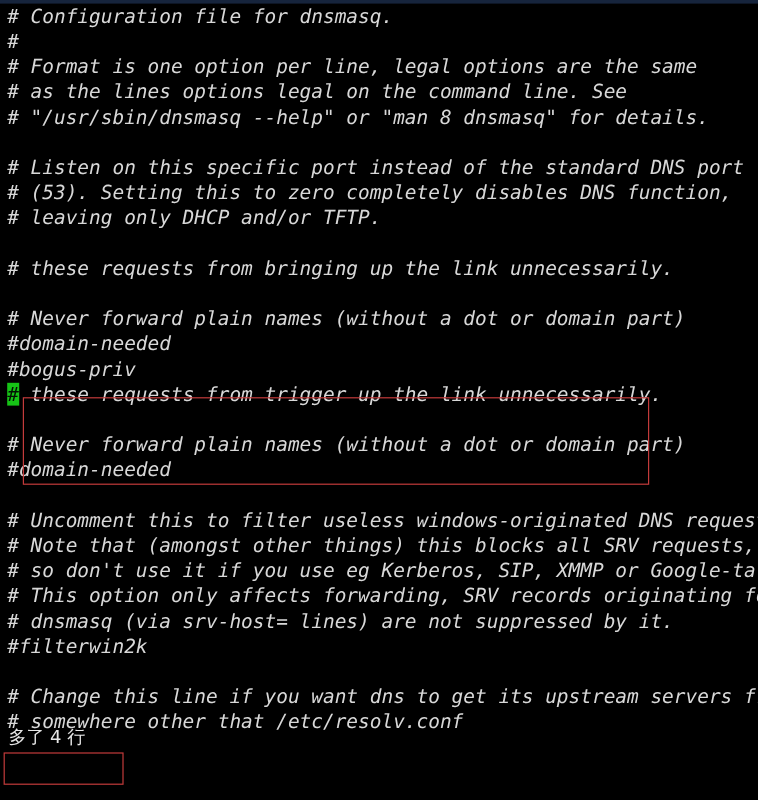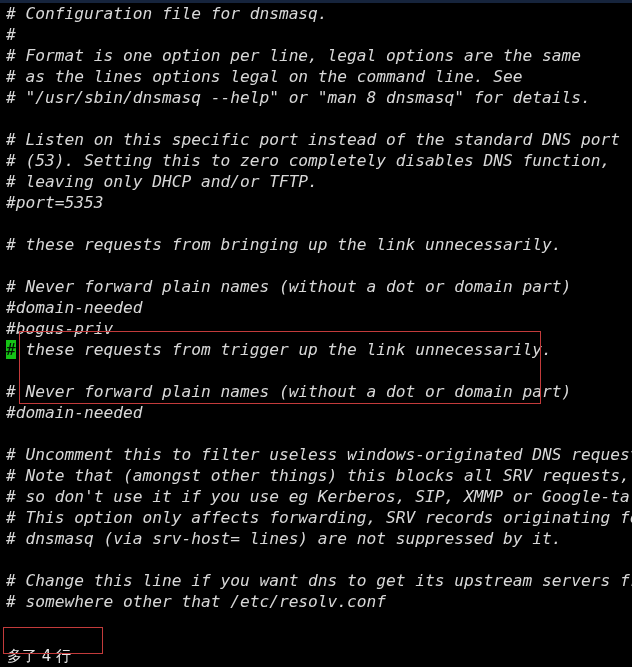--- a/index.html
+++ b/index.html
@@ -82,21 +82,21 @@
     position: absolute;
     left: 0;
     bottom: 0;
     width: 632px;
     height: 29px;
     background: #000000;
   }
   .status-text {
     position: absolute;
     left: 7px;
-    top: 646px;
+    top: 604px;
     font-size: 15px;
     line-height: 21px;
     color: #e6e6e6;
     white-space: pre;
     font-family: "DejaVu Sans", "Liberation Sans", sans-serif;
   }
 </style>
 </head>
 <body>
 
@@ -107,37 +107,37 @@
   <div class="buffer" id="buffer">
       <div class="line"><span># Configuration file for dnsmasq.</span></div>
       <div class="line"><span>#</span></div>
       <div class="line"><span># Format is one option per line, legal options are the same</span></div>
       <div class="line"><span># as the lines options legal on the command line. See</span></div>
       <div class="line"><span># "/usr/sbin/dnsmasq --help" or "man 8 dnsmasq" for details.</span></div>
       <div class="line"><span></span></div>
       <div class="line"><span># Listen on this specific port instead of the standard DNS port</span></div>
       <div class="line"><span># (53). Setting this to zero completely disables DNS function,</span></div>
       <div class="line"><span># leaving only DHCP and/or TFTP.</span></div>
-      <div class="line"><span>#port=5353</span></div>
       <div class="line"><span></span></div>
       <div class="line"><span># these requests from bringing up the link unnecessarily.</span></div>
       <div class="line"><span></span></div>
       <div class="line"><span># Never forward plain names (without a dot or domain part)</span></div>
       <div class="line"><span>#domain-needed</span></div>
       <div class="line"><span>#bogus-priv</span></div>
       <div class="line"><span class="cursor-cell">#</span><span> these requests from trigger up the link unnecessarily.</span></div>
       <div class="line"><span></span></div>
       <div class="line"><span># Never forward plain names (without a dot or domain part)</span></div>
       <div class="line"><span>#domain-needed</span></div>
       <div class="line"><span></span></div>
       <div class="line"><span># Uncomment this to filter useless windows-originated DNS requests</span></div>
       <div class="line"><span># Note that (amongst other things) this blocks all SRV requests,</span></div>
       <div class="line"><span># so don't use it if you use eg Kerberos, SIP, XMMP or Google-talk.</span></div>
       <div class="line"><span># This option only affects forwarding, SRV records originating for</span></div>
       <div class="line"><span># dnsmasq (via srv-host= lines) are not suppressed by it.</span></div>
+      <div class="line"><span>#filterwin2k</span></div>
       <div class="line"><span></span></div>
       <div class="line"><span># Change this line if you want dns to get its upstream servers from</span></div>
       <div class="line"><span># somewhere other that /etc/resolv.conf</span></div>
     </div>
 
   <div class="annot-box" id="annot-region-box" style="left: 19px; top: 331px; width: 522px; height: 73px; border-color: rgb(195, 59, 59);"></div>
 
   <div class="status-bar"></div>
 
   <div class="status-text" id="status-text">多了 4 行</div>

